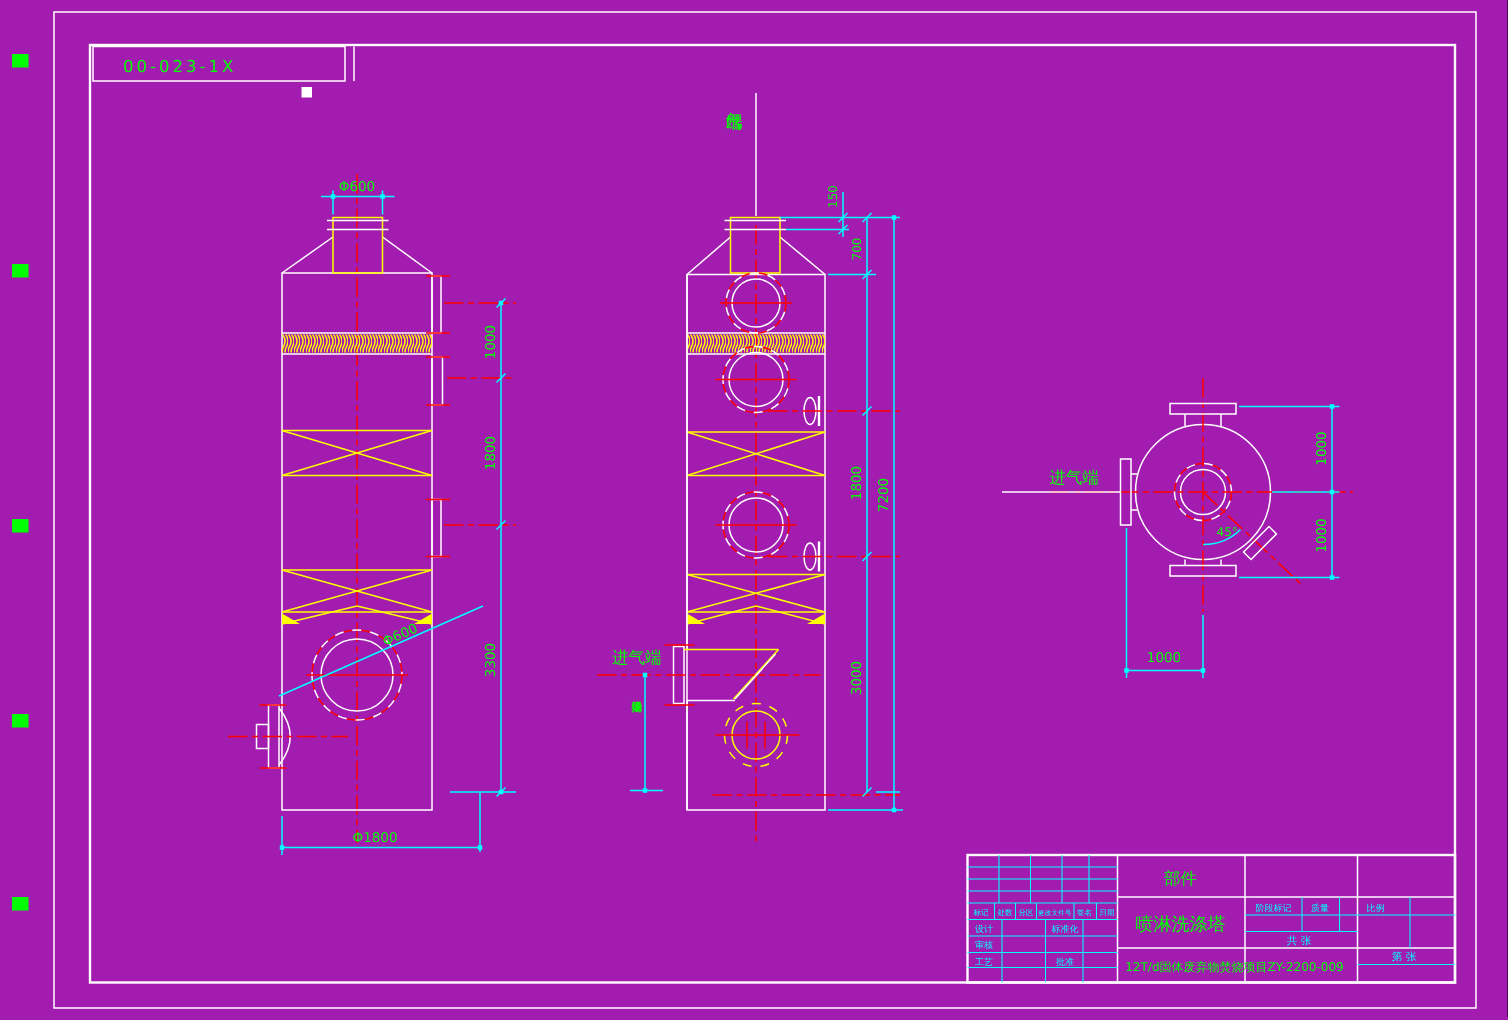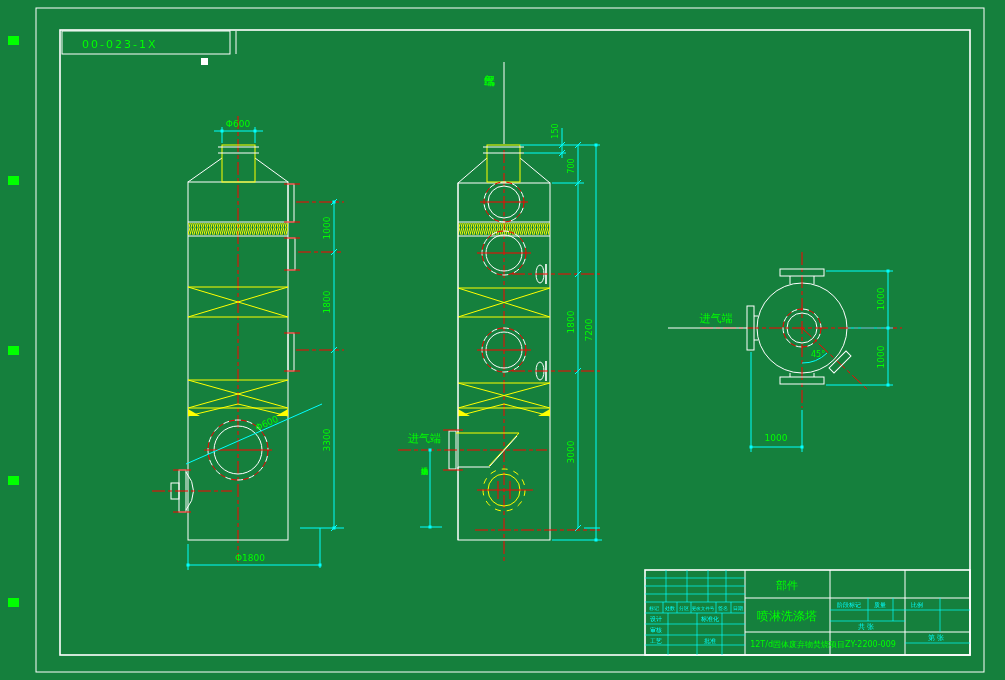--- a/index.html
+++ b/index.html
@@ -1,16 +1,16 @@
 <!DOCTYPE html>
 <html><head>
 <meta charset="utf-8">
 <style>
   html,body{margin:0;padding:0;background:#000;}
-  #stage{position:relative;width:1005px;height:680px;background:#15803d;overflow:hidden;}
+  #stage{position:relative;width:1005px;height:680px;background:#a21caf;overflow:hidden;}
   svg text{font-family:"DejaVu Sans",sans-serif;}
   .g{fill:#00ff00;stroke:none;}
   .ct{fill:#00ffff;stroke:none;}
   .w{stroke:#ffffff;fill:none;stroke-width:1;}
   .w2{stroke:#ffffff;fill:none;stroke-width:1.6;}
   .y{stroke:#ffff00;fill:none;stroke-width:1;}
   .r{stroke:#ff0000;fill:none;stroke-width:1;}
   .c{stroke:#00ffff;fill:none;stroke-width:1;}
   .cl{stroke-dasharray:13 3 4 3;}
   .bolt{stroke-dasharray:6 6;}

